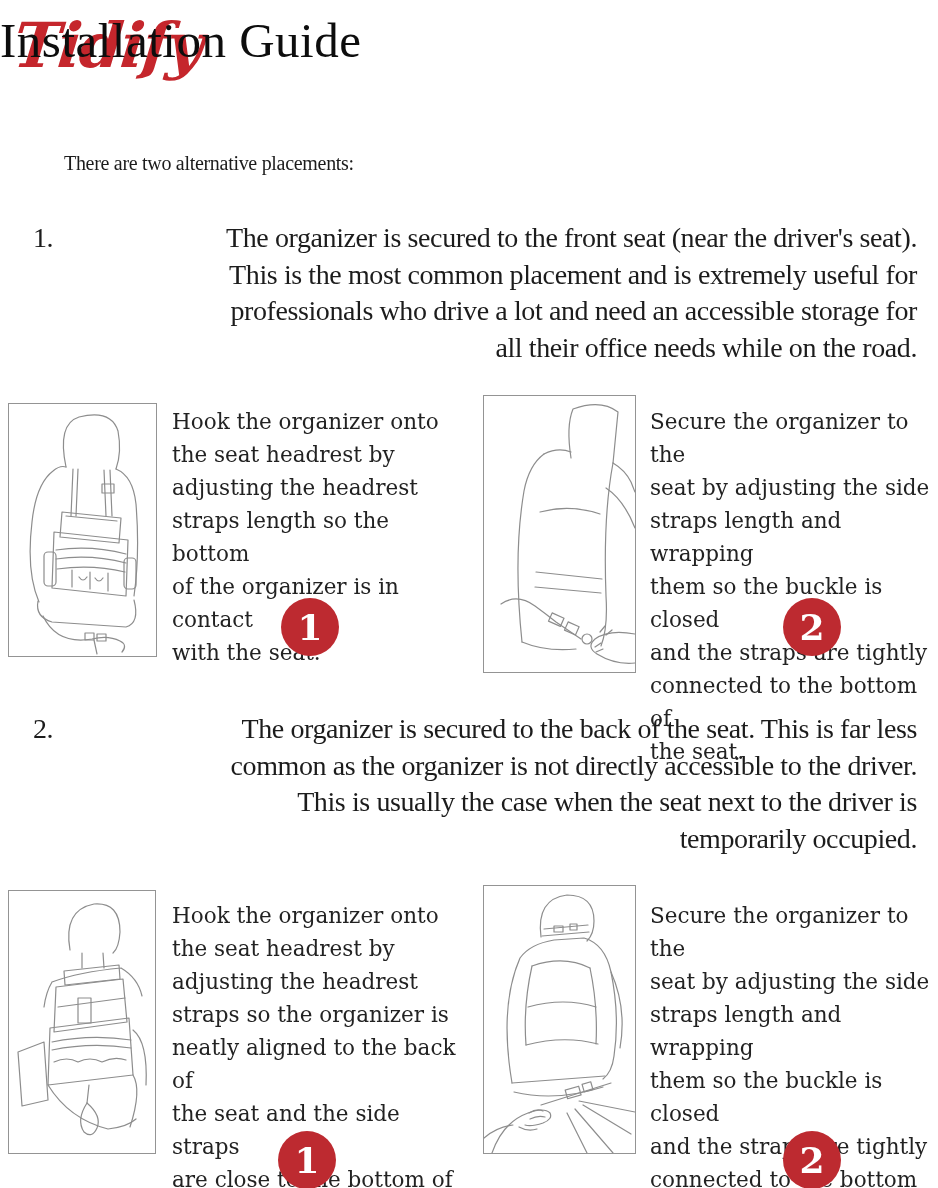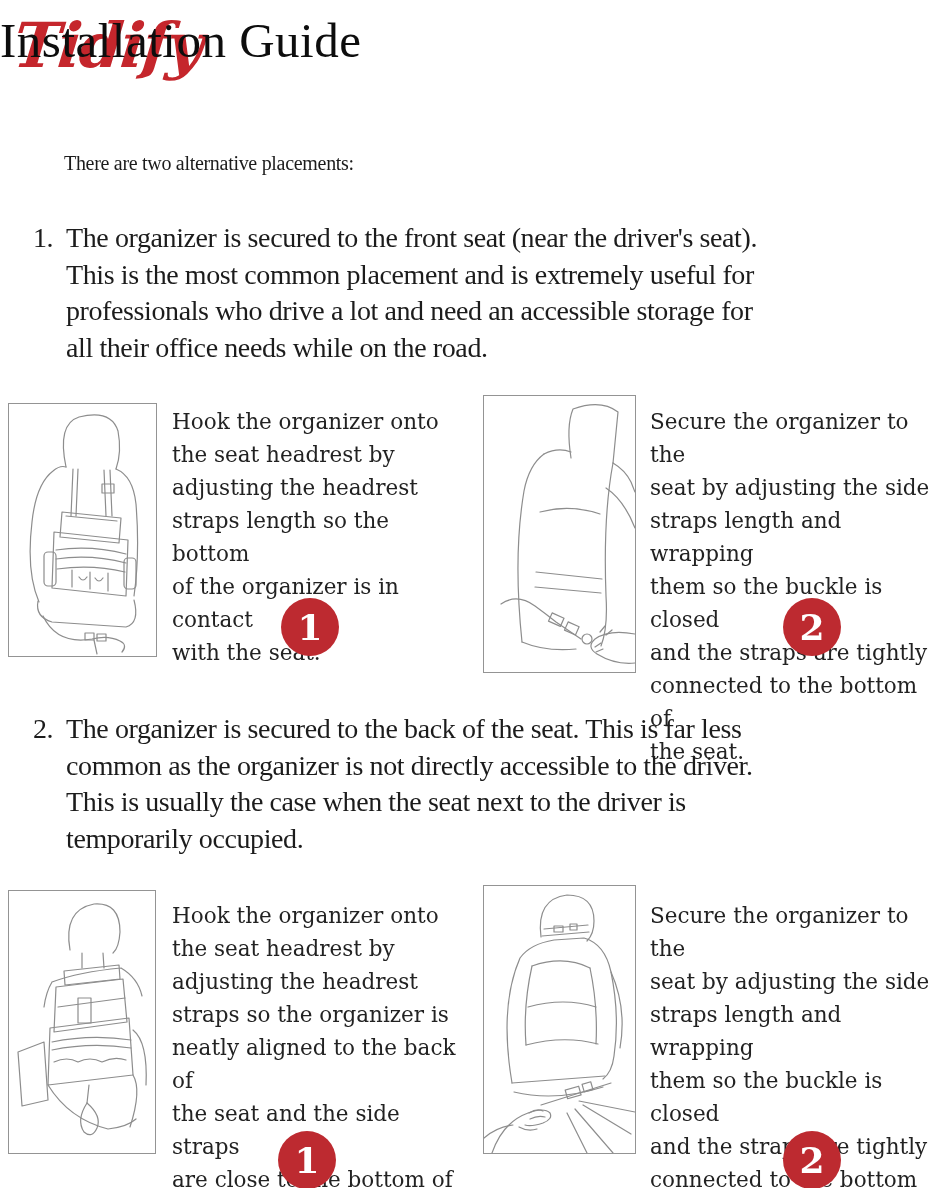--- a/index.html
+++ b/index.html
@@ -18,21 +18,21 @@
     font-size:49px;line-height:1.2;color:#0d0d0d;letter-spacing:0.5px;
   }
   .intro{
     position:absolute;left:64px;top:152px;font-size:20px;letter-spacing:-0.3px;
   }
   .numbered{
     position:absolute;left:33px;width:884px;display:flex;
     font-size:28px;line-height:36.5px;letter-spacing:-0.4px;
   }
   .numbered .num{flex:0 0 33px;}
-  .numbered .ptext{flex:1;white-space:pre-line;}
+  .numbered .ptext{flex:1;white-space:pre-line;text-align:right;}
   #p1{top:220px;}
   #p2{top:711px;}
   .row{position:absolute;left:0;width:783px;}
   #row1{top:395px;height:280px;}
   #row2{top:885px;height:303px;}
   .figure{
     position:absolute;border:1px solid var(--frame-border,#949494);background:#fff;
   }
   .figure svg{display:block;width:100%;height:100%;}
   .figure path,.figure rect,.figure circle{

